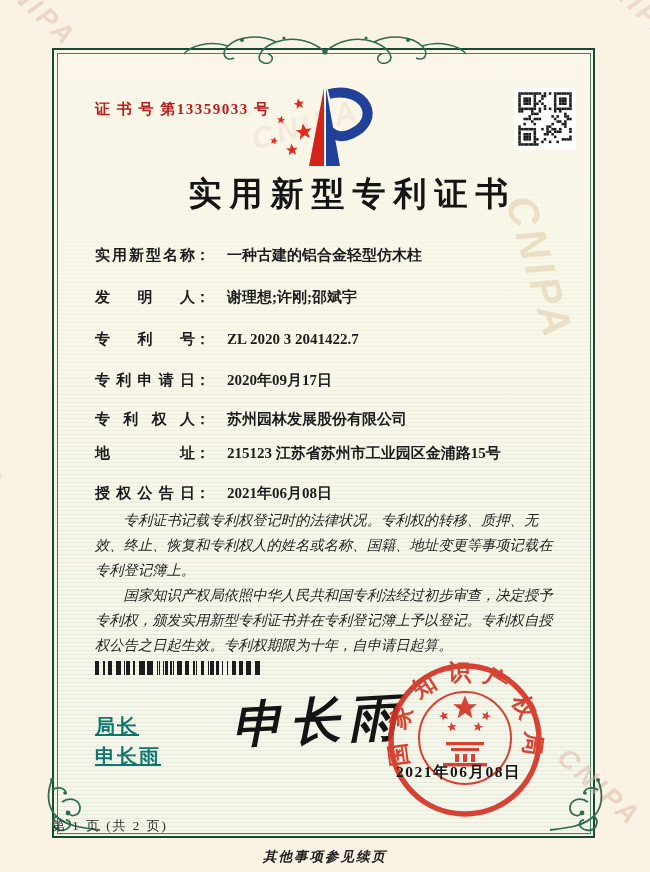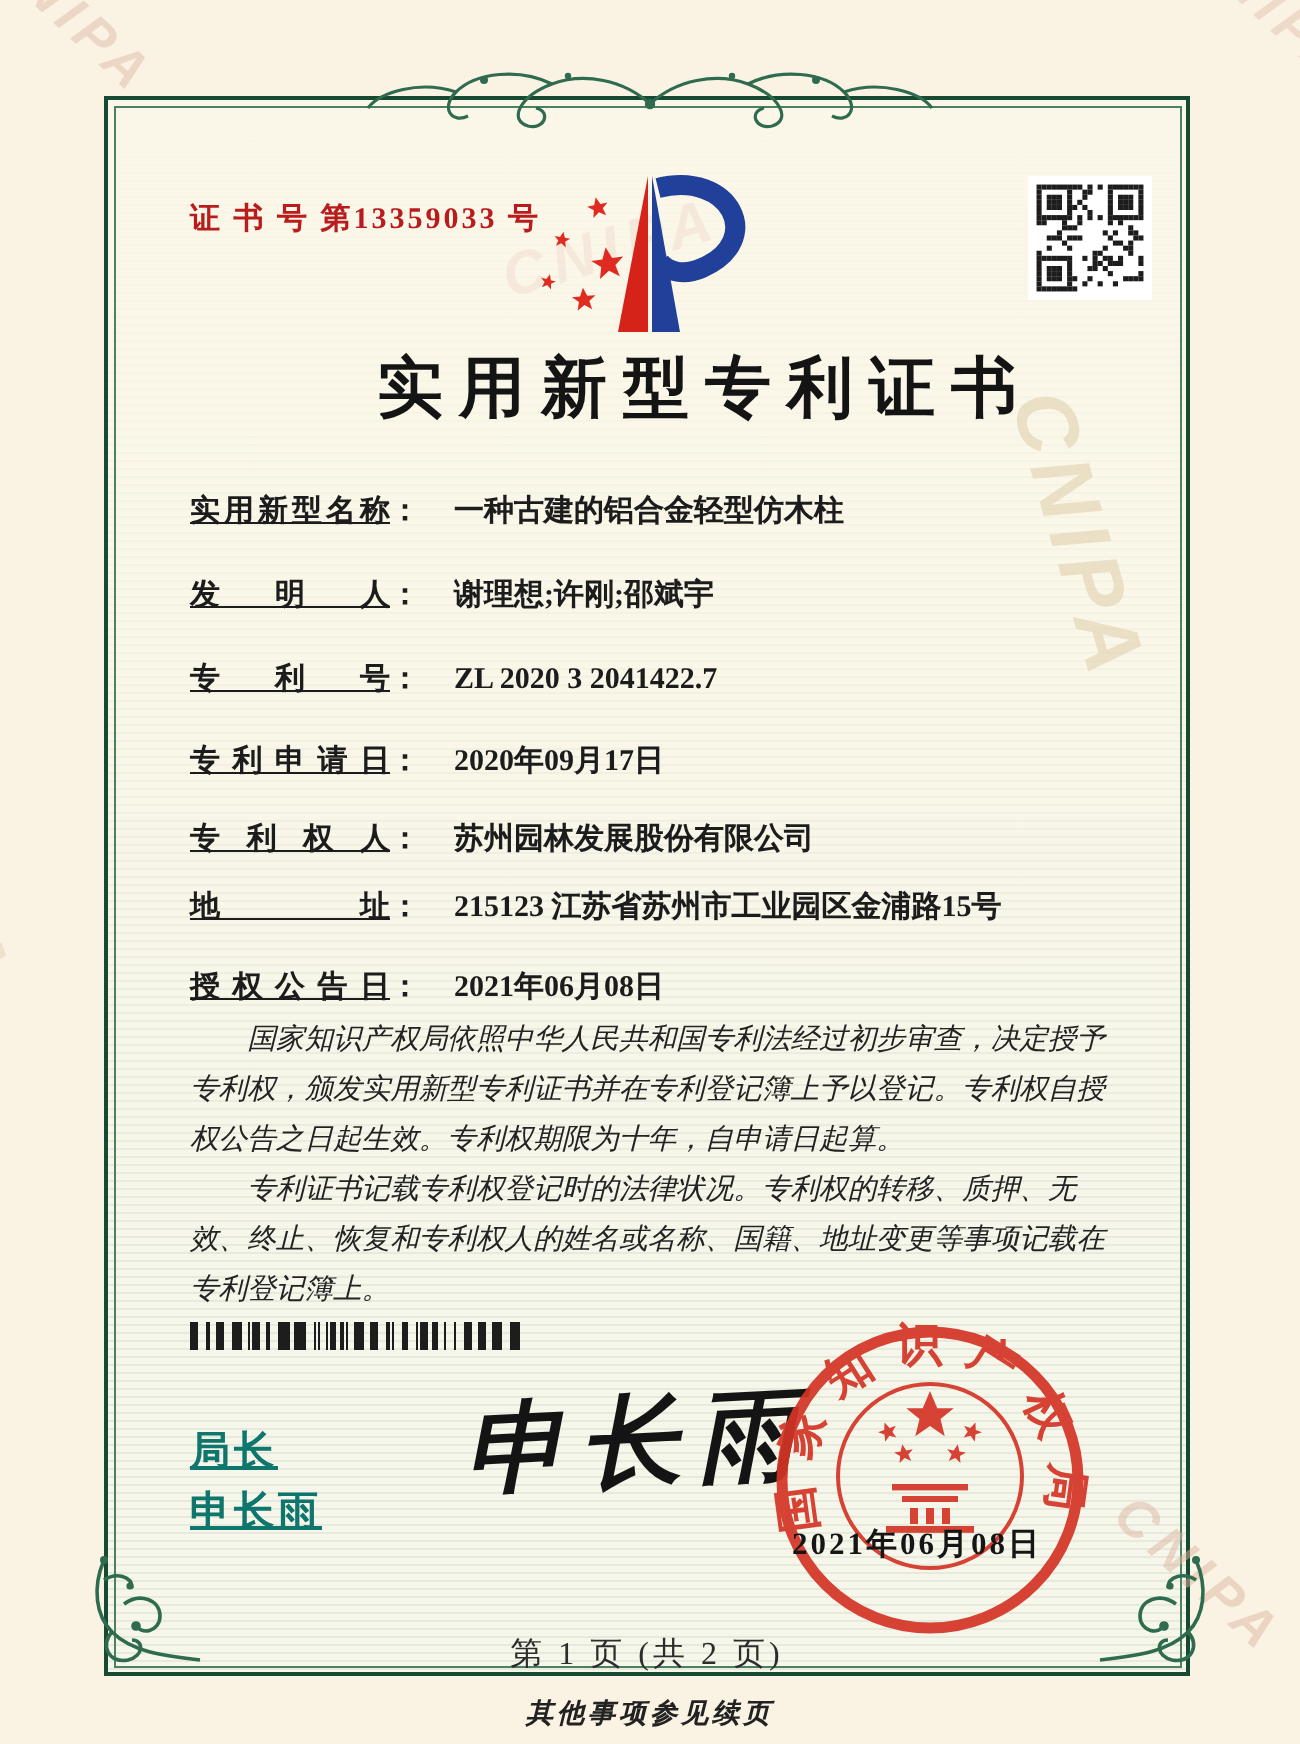--- a/index.html
+++ b/index.html
@@ -37,21 +37,21 @@
   
   .cert-no{position:absolute;left:95px;top:100px;z-index:2;font-size:15px;letter-spacing:1.5px;color:#b91c1c;font-weight:600;}
   .logo{position:absolute;left:263px;top:84px;z-index:2;}
   .qr{position:absolute;left:514px;top:88px;z-index:2;background:#fff;padding:3px;}
   .title{
     position:absolute;left:52px;top:172px;width:601px;z-index:2;
     text-align:center;font-size:33px;font-weight:700;letter-spacing:8px;color:#141414;
   }
   
   .frow{position:absolute;left:95px;z-index:2;font-size:15px;font-weight:600;white-space:nowrap;color:#1c1c1c;}
-  .flabel{display:inline-block;width:100px;text-align:justify;text-align-last:justify;vertical-align:top;text-decoration:underline;}
+  .flabel{display:inline-block;width:100px;text-align:justify;text-align-last:justify;vertical-align:top;}
   .fcolon{display:inline-block;}
   .fvalue{margin-left:17px;}
   .grant-group{position:absolute;left:238px;top:0;}
   .grant-group .flabel{width:86px;}
   
   .legal{
     position:absolute;left:95px;top:508px;width:470px;z-index:2;
     font-size:14.3px;line-height:25px;font-style:italic;color:#232323;font-weight:500;
   }
   .legal p{margin:0;text-indent:2em;}
@@ -65,21 +65,21 @@
   .signature{
     position:absolute;left:232px;top:688px;z-index:2;
     font-size:50px;font-weight:700;letter-spacing:8px;color:#141414;
     transform:rotate(-3deg);font-style:italic;white-space:nowrap;
   }
   .seal{position:absolute;left:385px;top:660px;z-index:2;opacity:.92;}
   .seal-date{
     position:absolute;left:396px;top:762px;z-index:3;
     font-size:15.5px;font-weight:700;letter-spacing:1.5px;color:#151515;white-space:nowrap;
   }
-  .page-info{position:absolute;left:52px;top:817px;width:543px;z-index:2;text-align:center;font-size:16px;letter-spacing:2px;color:#2c2c2c;}
+  .page-info{position:absolute;left:52px;top:817px;width:543px;z-index:2;font-size:13px;letter-spacing:2px;color:#2c2c2c;}
   .footer-note{position:absolute;left:0;top:848px;width:650px;z-index:2;text-align:center;font-size:13.5px;font-weight:600;font-style:italic;letter-spacing:2px;color:#222;}
   .ornament-top{position:absolute;left:180px;top:30px;z-index:2;}
   .ornament-bl{position:absolute;left:42px;top:778px;z-index:2;}
   .ornament-br{position:absolute;left:546px;top:778px;z-index:2;transform:scaleX(-1);}
 </style>
 </head>
 <body>
 
 <div class="wm wm-tl">CNIPA</div>
 <div class="wm wm-tr">CNIPA</div>
@@ -351,22 +351,22 @@
   <span class="flabel">专利权人</span><span class="fcolon">：</span><span class="fvalue">苏州园林发展股份有限公司</span>
 </div>
 <div class="frow" style="top:444px">
   <span class="flabel">地址</span><span class="fcolon">：</span><span class="fvalue">215123 江苏省苏州市工业园区金浦路15号</span>
 </div>
 <div class="frow" style="top:484px;width:470px">
   <span class="flabel">授权公告日</span><span class="fcolon">：</span><span class="fvalue">2021年06月08日</span>
 </div>
 
 <div class="legal">
+  <p>专利证书记载专利权登记时的法律状况。专利权的转移、质押、无效、终止、恢复和专利权人的姓名或名称、国籍、地址变更等事项记载在专利登记簿上。</p>
   <p>国家知识产权局依照中华人民共和国专利法经过初步审查，决定授予专利权，颁发实用新型专利证书并在专利登记簿上予以登记。专利权自授权公告之日起生效。专利权期限为十年，自申请日起算。</p>
-  <p>专利证书记载专利权登记时的法律状况。专利权的转移、质押、无效、终止、恢复和专利权人的姓名或名称、国籍、地址变更等事项记载在专利登记簿上。</p>
 </div>
 
 <svg class="barcode" id="barcode-svg" width="165" height="14" viewBox="0 0 165 14">
     <rect x="0" y="0" width="4" height="14" fill="#1d1d1d"></rect>
     <rect x="8" y="0" width="2" height="14" fill="#1d1d1d"></rect>
     <rect x="13" y="0" width="4" height="14" fill="#1d1d1d"></rect>
     <rect x="21" y="0" width="5" height="14" fill="#1d1d1d"></rect>
     <rect x="29" y="0" width="1" height="14" fill="#1d1d1d"></rect>
     <rect x="31" y="0" width="4" height="14" fill="#1d1d1d"></rect>
     <rect x="38" y="0" width="2" height="14" fill="#1d1d1d"></rect>

